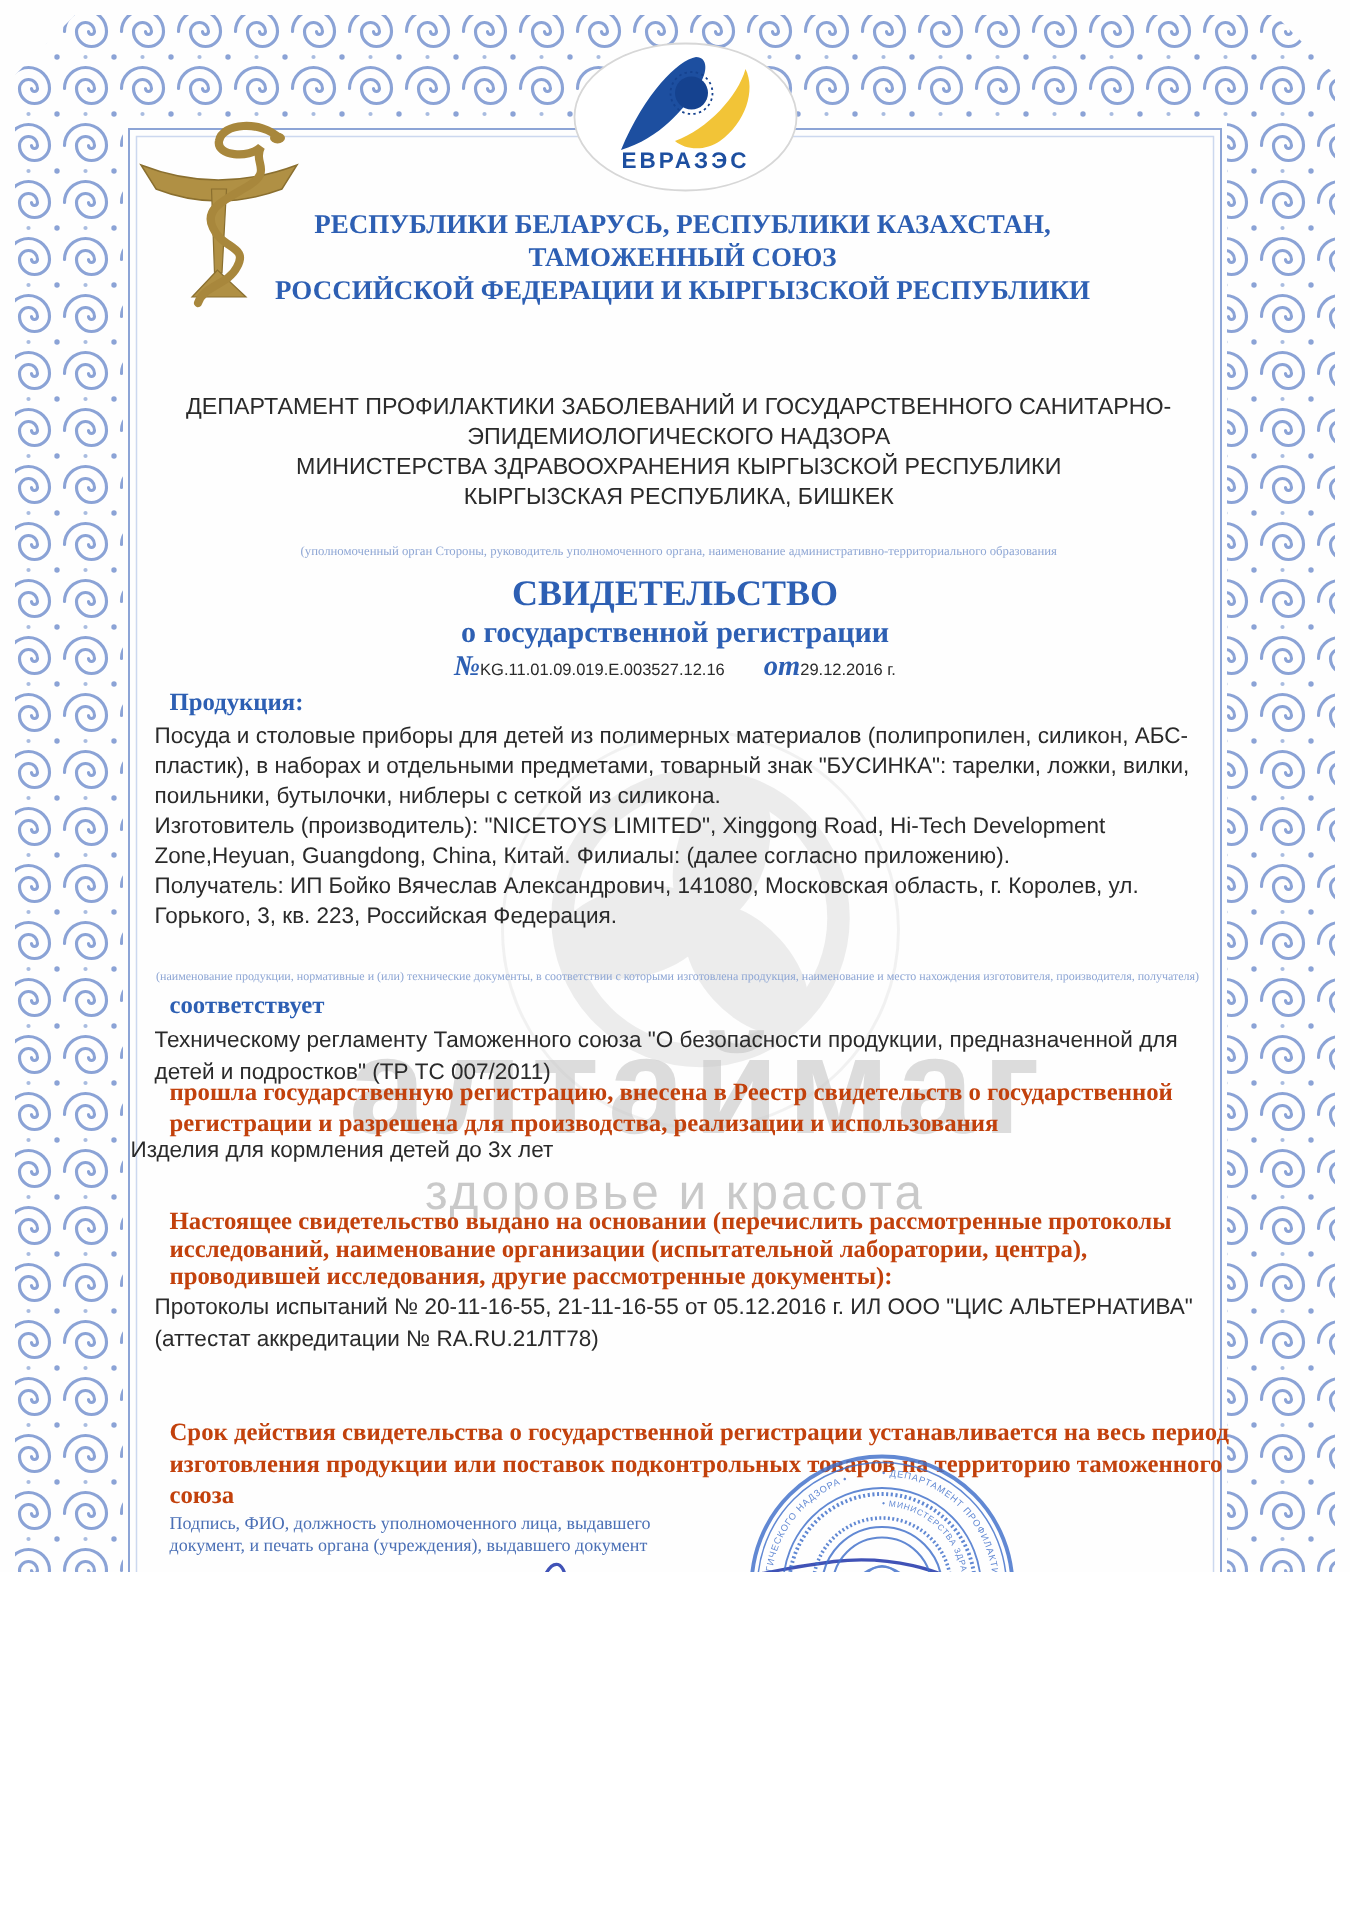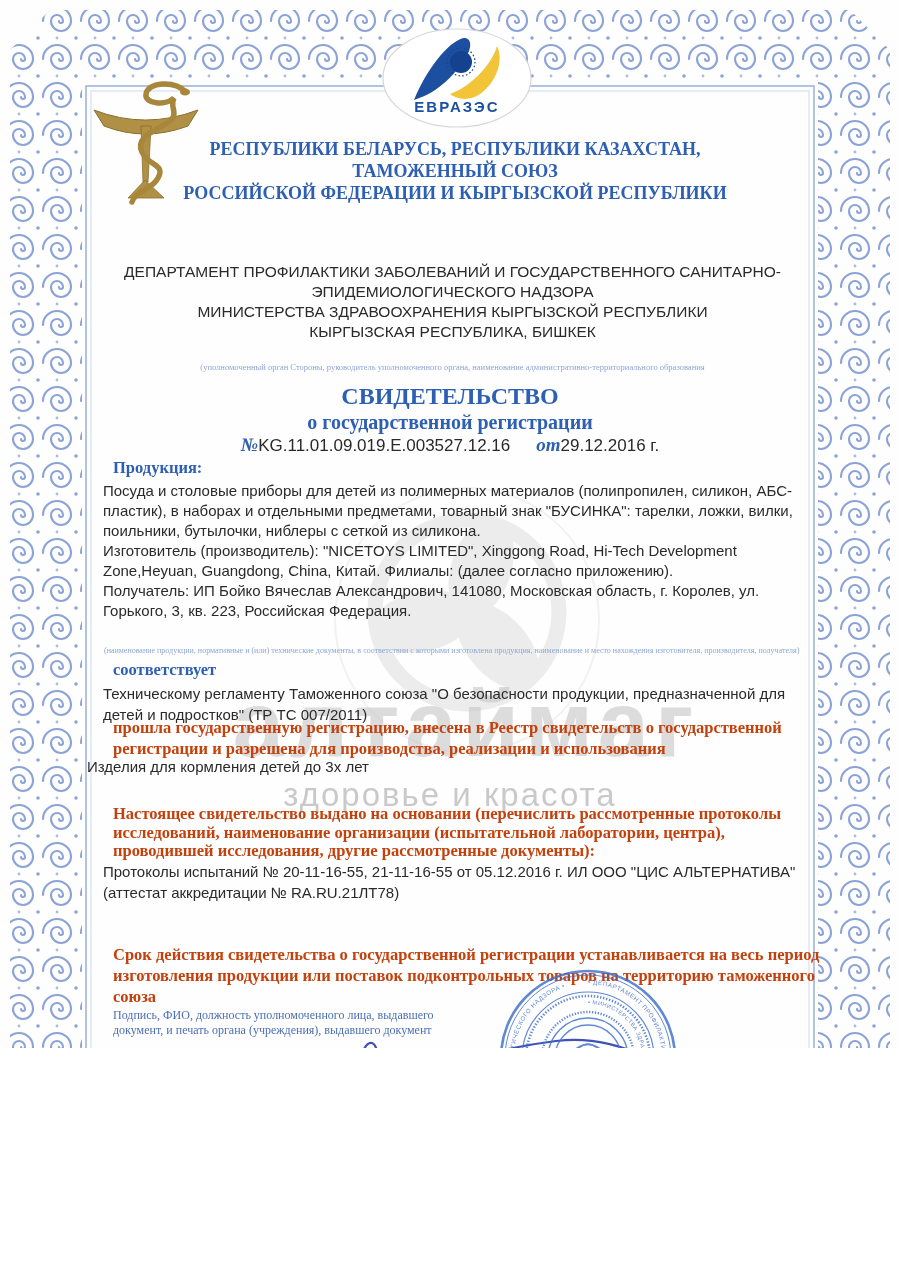--- a/index.html
+++ b/index.html
@@ -19,21 +19,21 @@
   .authority-note{left:95px;top:362px;width:715px;text-align:center;
     color:#8ea6d4;font-family:Liberation Serif, serif;font-size:8.5px;white-space:nowrap;}
   .title-main{left:0;top:383px;width:900px;text-align:center;
     color:#2d5fb3;font-family:"Liberation Serif",serif;font-weight:bold;font-size:24px;}
   .title-sub{left:0;top:411px;width:900px;text-align:center;
     color:#2d5fb3;font-family:"Liberation Serif",serif;font-weight:bold;font-size:20px;}
   .number-line{left:20px;top:434px;width:860px;display:flex;justify-content:center;
     align-items:baseline;}
   .num-symbol,.num-from{color:#2d5fb3;font-family:"Liberation Serif",serif;
     font-weight:bold;font-style:italic;font-size:19px;}
-  .num-value,.num-date{color:#2a2a2a;font-size:17px;}
+  .num-value,.num-date{color:#2a2a2a;font-size:11px;}
   .num-gap{display:inline-block;width:26px;}
   .blue-label{color:#2d5fb3;font-family:"Liberation Serif",serif;font-weight:bold;font-size:16.5px;}
   .products-label{left:113px;top:458px;}
   .body-text{color:#2a2a2a;font-size:15px;line-height:20px;}
   .products-text{left:103px;top:481px;width:705px;}
   .product-note{left:104px;top:646px;width:710px;color:#8ea6d4;
     font-family:"Liberation Serif",serif;font-size:8px;white-space:nowrap;}
   .conforms-label{left:113px;top:660px;}
   .conforms-text{left:103px;top:684px;width:700px;line-height:20.5px;}
   .blue-para{color:#c2410c;font-family:"Liberation Serif",serif;font-weight:bold;

